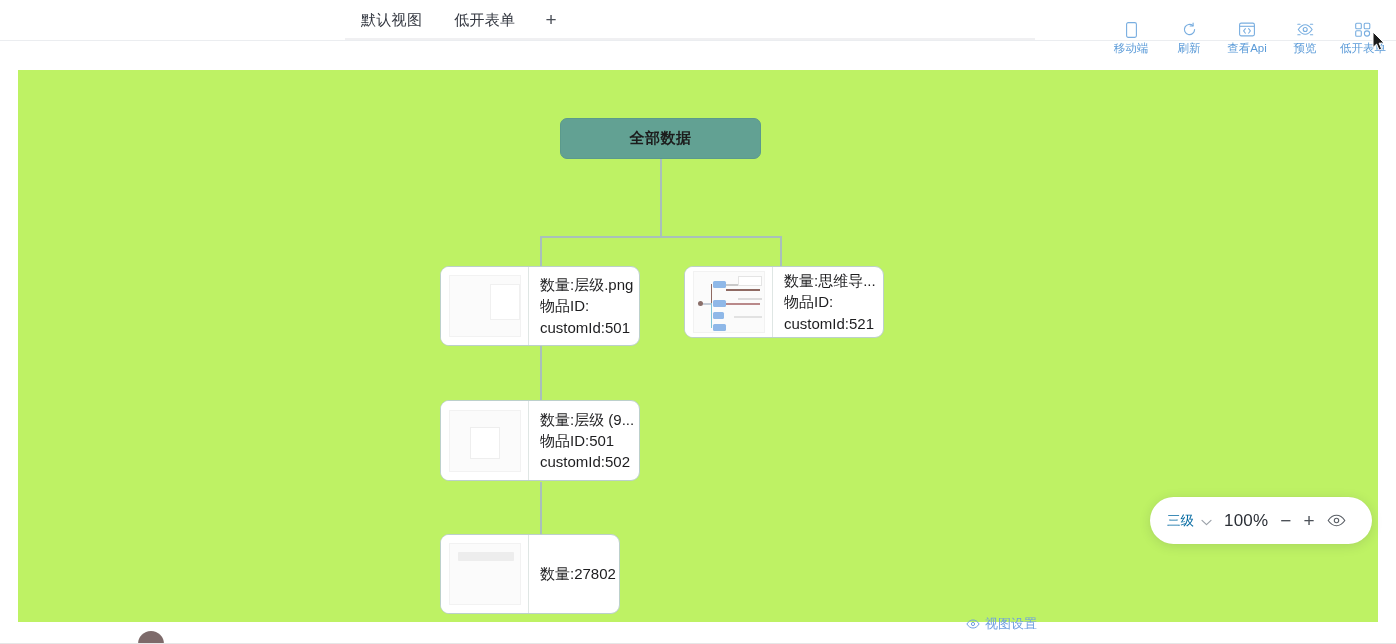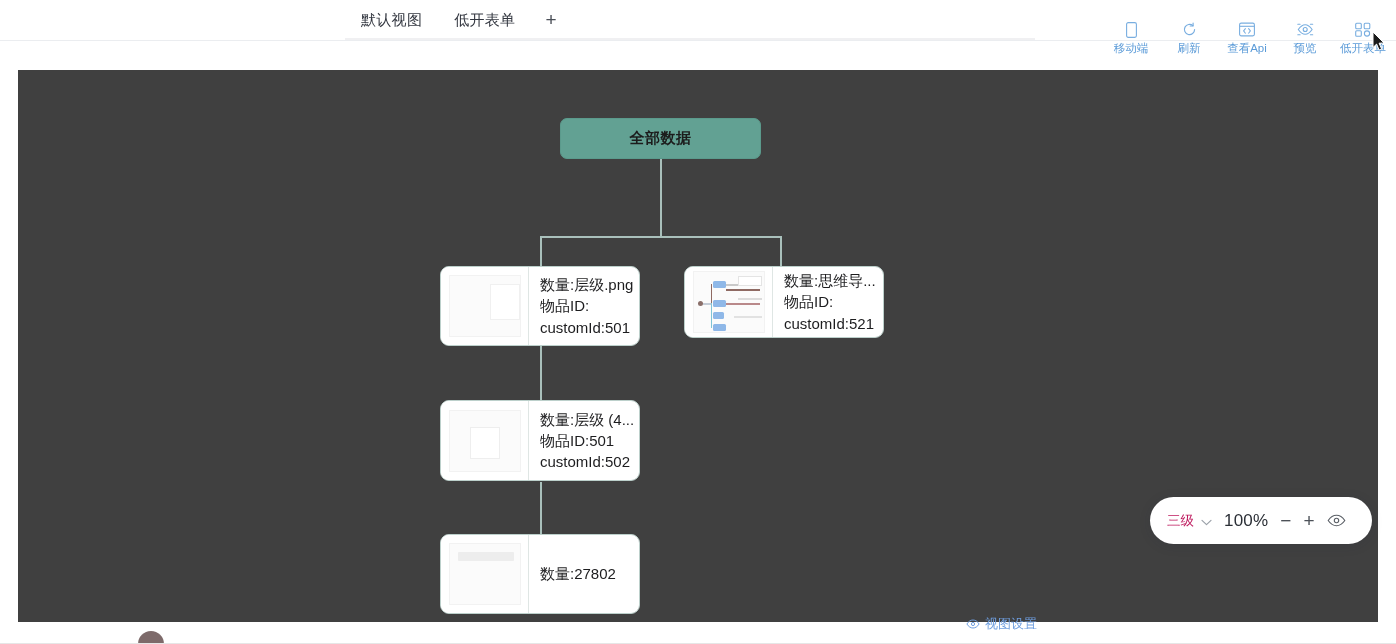--- a/index.html
+++ b/index.html
@@ -56,21 +56,21 @@
     width:58px; display:flex; flex-direction:column; align-items:center;
     gap:3px; padding-top:21px; cursor:pointer; color:#5b9bd8;
   }
   .tool-ico { height:17px; display:flex; align-items:center; justify-content:center; }
   .tool-lbl { font-size:11.5px; color:#5b9bd8; white-space:nowrap; }
   .tool svg { display:block; }
 
   
   .canvas {
     position:absolute; left:18px; top:70px; width:1360px; height:552px;
-    background:#404040;
+    background:#bef264;
     overflow:hidden;
   }
 
   
   .node-root {
     position:absolute; left:560px; top:118px; width:201px; height:41px;
     background:#62a193; border:1px solid #5b9a8c; border-radius:7px;
     display:flex; align-items:center; justify-content:center;
     color:#1c1c1c; font-size:15px; font-weight:700; letter-spacing:.5px;
   }
@@ -107,21 +107,21 @@
   .line { position:absolute; background:#a9c0bb; }
 
   
   .zoombar {
     position:absolute; left:1150px; top:497px; width:222px; height:47px;
     background:#ffffff; border-radius:24px;
     box-shadow:0 2px 12px rgba(30,40,60,.13), 0 0 1px rgba(0,0,0,.08);
     display:flex; align-items:center; padding:0 17px; gap:12px;
   }
   .zb-level { display:flex; align-items:center; gap:7px; cursor:pointer; }
-  .zb-level-txt { font-size:13.5px; color:#be185d; }
+  .zb-level-txt { font-size:13.5px; color:#0369a1; }
   .zb-pct { font-size:17px; color:#2b2f36; letter-spacing:.2px; }
   .zb-btn { font-size:19px; color:#4c5158; cursor:pointer; line-height:1; user-select:none; }
   .zb-eye { cursor:pointer; display:flex; align-items:center; }
 
   
   .api-link {
     position:absolute; left:966px; top:615px;
     display:flex; align-items:center; gap:5px;
     color:#6f9fe0; font-size:13px; cursor:pointer;
   }
@@ -278,27 +278,27 @@
         <div class="thumb-inner">
           <div class="mini-green-bar" style="left:22px; top:20px; width:26px;"></div>
           <div class="mini-grayline" style="left:22px; top:32px; width:8px; background:#c9c9c9;"></div>
           <div class="mini-grayline" style="left:33px; top:32px; width:12px;"></div>
           <div class="mini-grayline" style="left:22px; top:39px; width:8px; background:#c9c9c9;"></div>
           <div class="mini-grayline" style="left:33px; top:39px; width:10px;"></div>
           <div class="mini-box" style="left:20px; top:16px; width:30px; height:32px; border-color:#eee;"></div>
         </div>
       </div>
       <div class="card-text">
-        <span>数量:层级 (4...</span>
+        <span>数量:层级 (9...</span>
         <span>物品ID:501</span>
         <span>customId:502</span>
       </div>
     </div>
 
-    <div class="node-card" style="left:422px; top:464px; width:200px; height:80px;">
+    <div class="node-card" style="left:422px; top:464px; width:180px; height:80px;">
       <div class="card-thumb">
         <div class="thumb-inner">
           <div class="mini-grayline" style="left:8px; top:8px; width:56px; height:9px; background:#ededed;"></div>
         </div>
       </div>
       <div class="card-text">
         <span>数量:27802</span>
       </div>
     </div>
 

